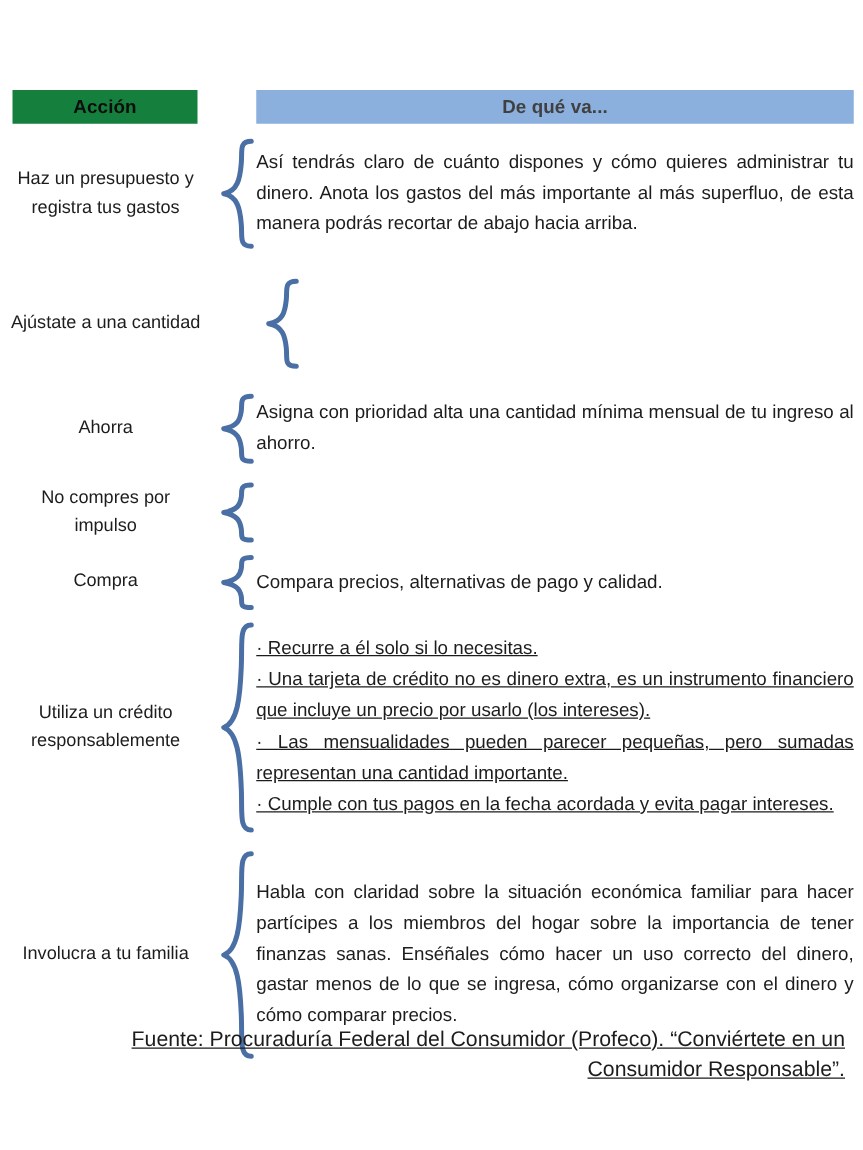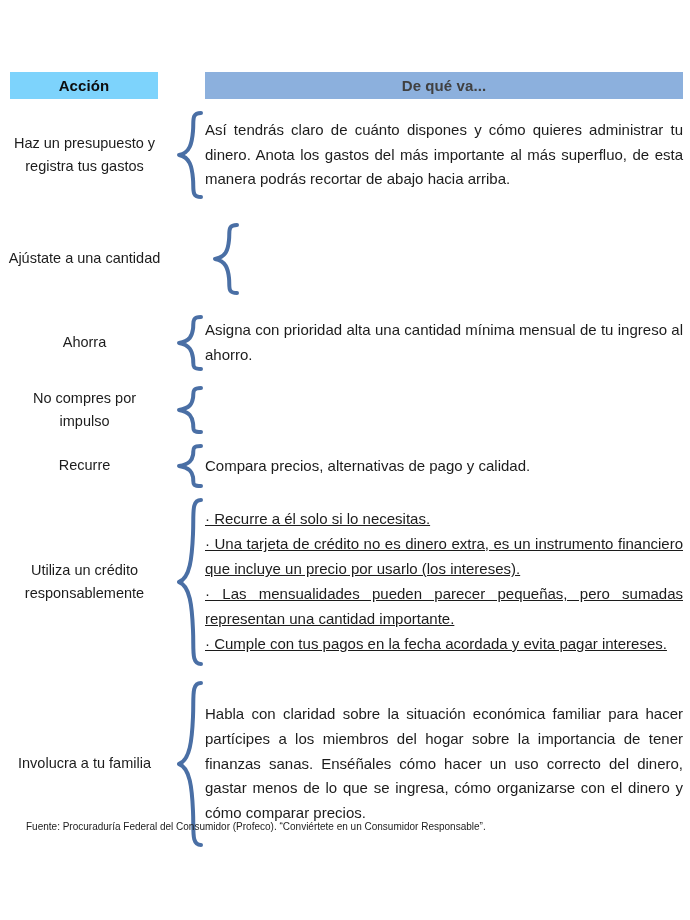--- a/index.html
+++ b/index.html
@@ -135,33 +135,34 @@
   .row-4 .text-cell,
   .row-5 .text-cell,
   .row-6 .text-cell { padding-left: 0; }
 
   
   .footer {
     position: absolute;
     left: 26px;
     top: 820px;
     width: 650px;
-    font-size: 10px;
+    font-size: 17px;
     line-height: 1.4;
     color: #1c1c1c;
-    text-align: left;
+    text-align: right;
+    text-decoration: underline;
   }
 </style>
 </head>
 <body>
 
 <div class="sheet">
 
   <div class="header-row">
-    <div class="hdr-cell hdr-accion" style="background: #7dd3fc; color: rgb(13, 13, 13);">Acción</div>
+    <div class="hdr-cell hdr-accion" style="background: #15803d; color: rgb(13, 13, 13);">Acción</div>
     <div class="hdr-cell hdr-deque" style="background: rgb(140, 176, 221); color: #404040;">De qué va...</div>
   </div>
 
   <div class="rows">
 
     <div class="row row-0">
       <div class="label-cell">Haz un presupuesto y registra tus gastos</div>
       <div class="brace-cell">
         <svg width="26" height="88" viewBox="0 0 26 88" preserveAspectRatio="none" aria-hidden="true">
           <path d="M24 2 C14 2 17 10 16 20 C15 32 13 42 2 44 C13 46 15 56 16 68 C17 78 14 86 24 86" style="stroke: rgb(74, 111, 165);"></path>
@@ -196,21 +197,21 @@
     <div class="row row-3">
       <div class="label-cell">No compres por impulso</div>
       <div class="brace-cell">
         <svg width="26" height="48" viewBox="0 0 26 48" preserveAspectRatio="none" aria-hidden="true">
           <path d="M24 2 C14 2 17 7 16 12 C15 18 13 22 2 24 C13 26 15 31 16 37 C17 43 14 46 24 46" style="stroke: rgb(74, 111, 165);"></path>
         </svg>
       </div>
     </div>
 
     <div class="row row-4">
-      <div class="label-cell">Recurre</div>
+      <div class="label-cell">Compra</div>
       <div class="brace-cell">
         <svg width="26" height="44" viewBox="0 0 26 44" preserveAspectRatio="none" aria-hidden="true">
           <path d="M24 2 C14 2 17 6 16 11 C15 16 13 20 2 22 C13 24 15 28 16 33 C17 39 14 42 24 42" style="stroke: rgb(74, 111, 165);"></path>
         </svg>
       </div>
       <div class="text-cell">
         <p>Compara precios, alternativas de pago y calidad.</p>
       </div>
     </div>
 

